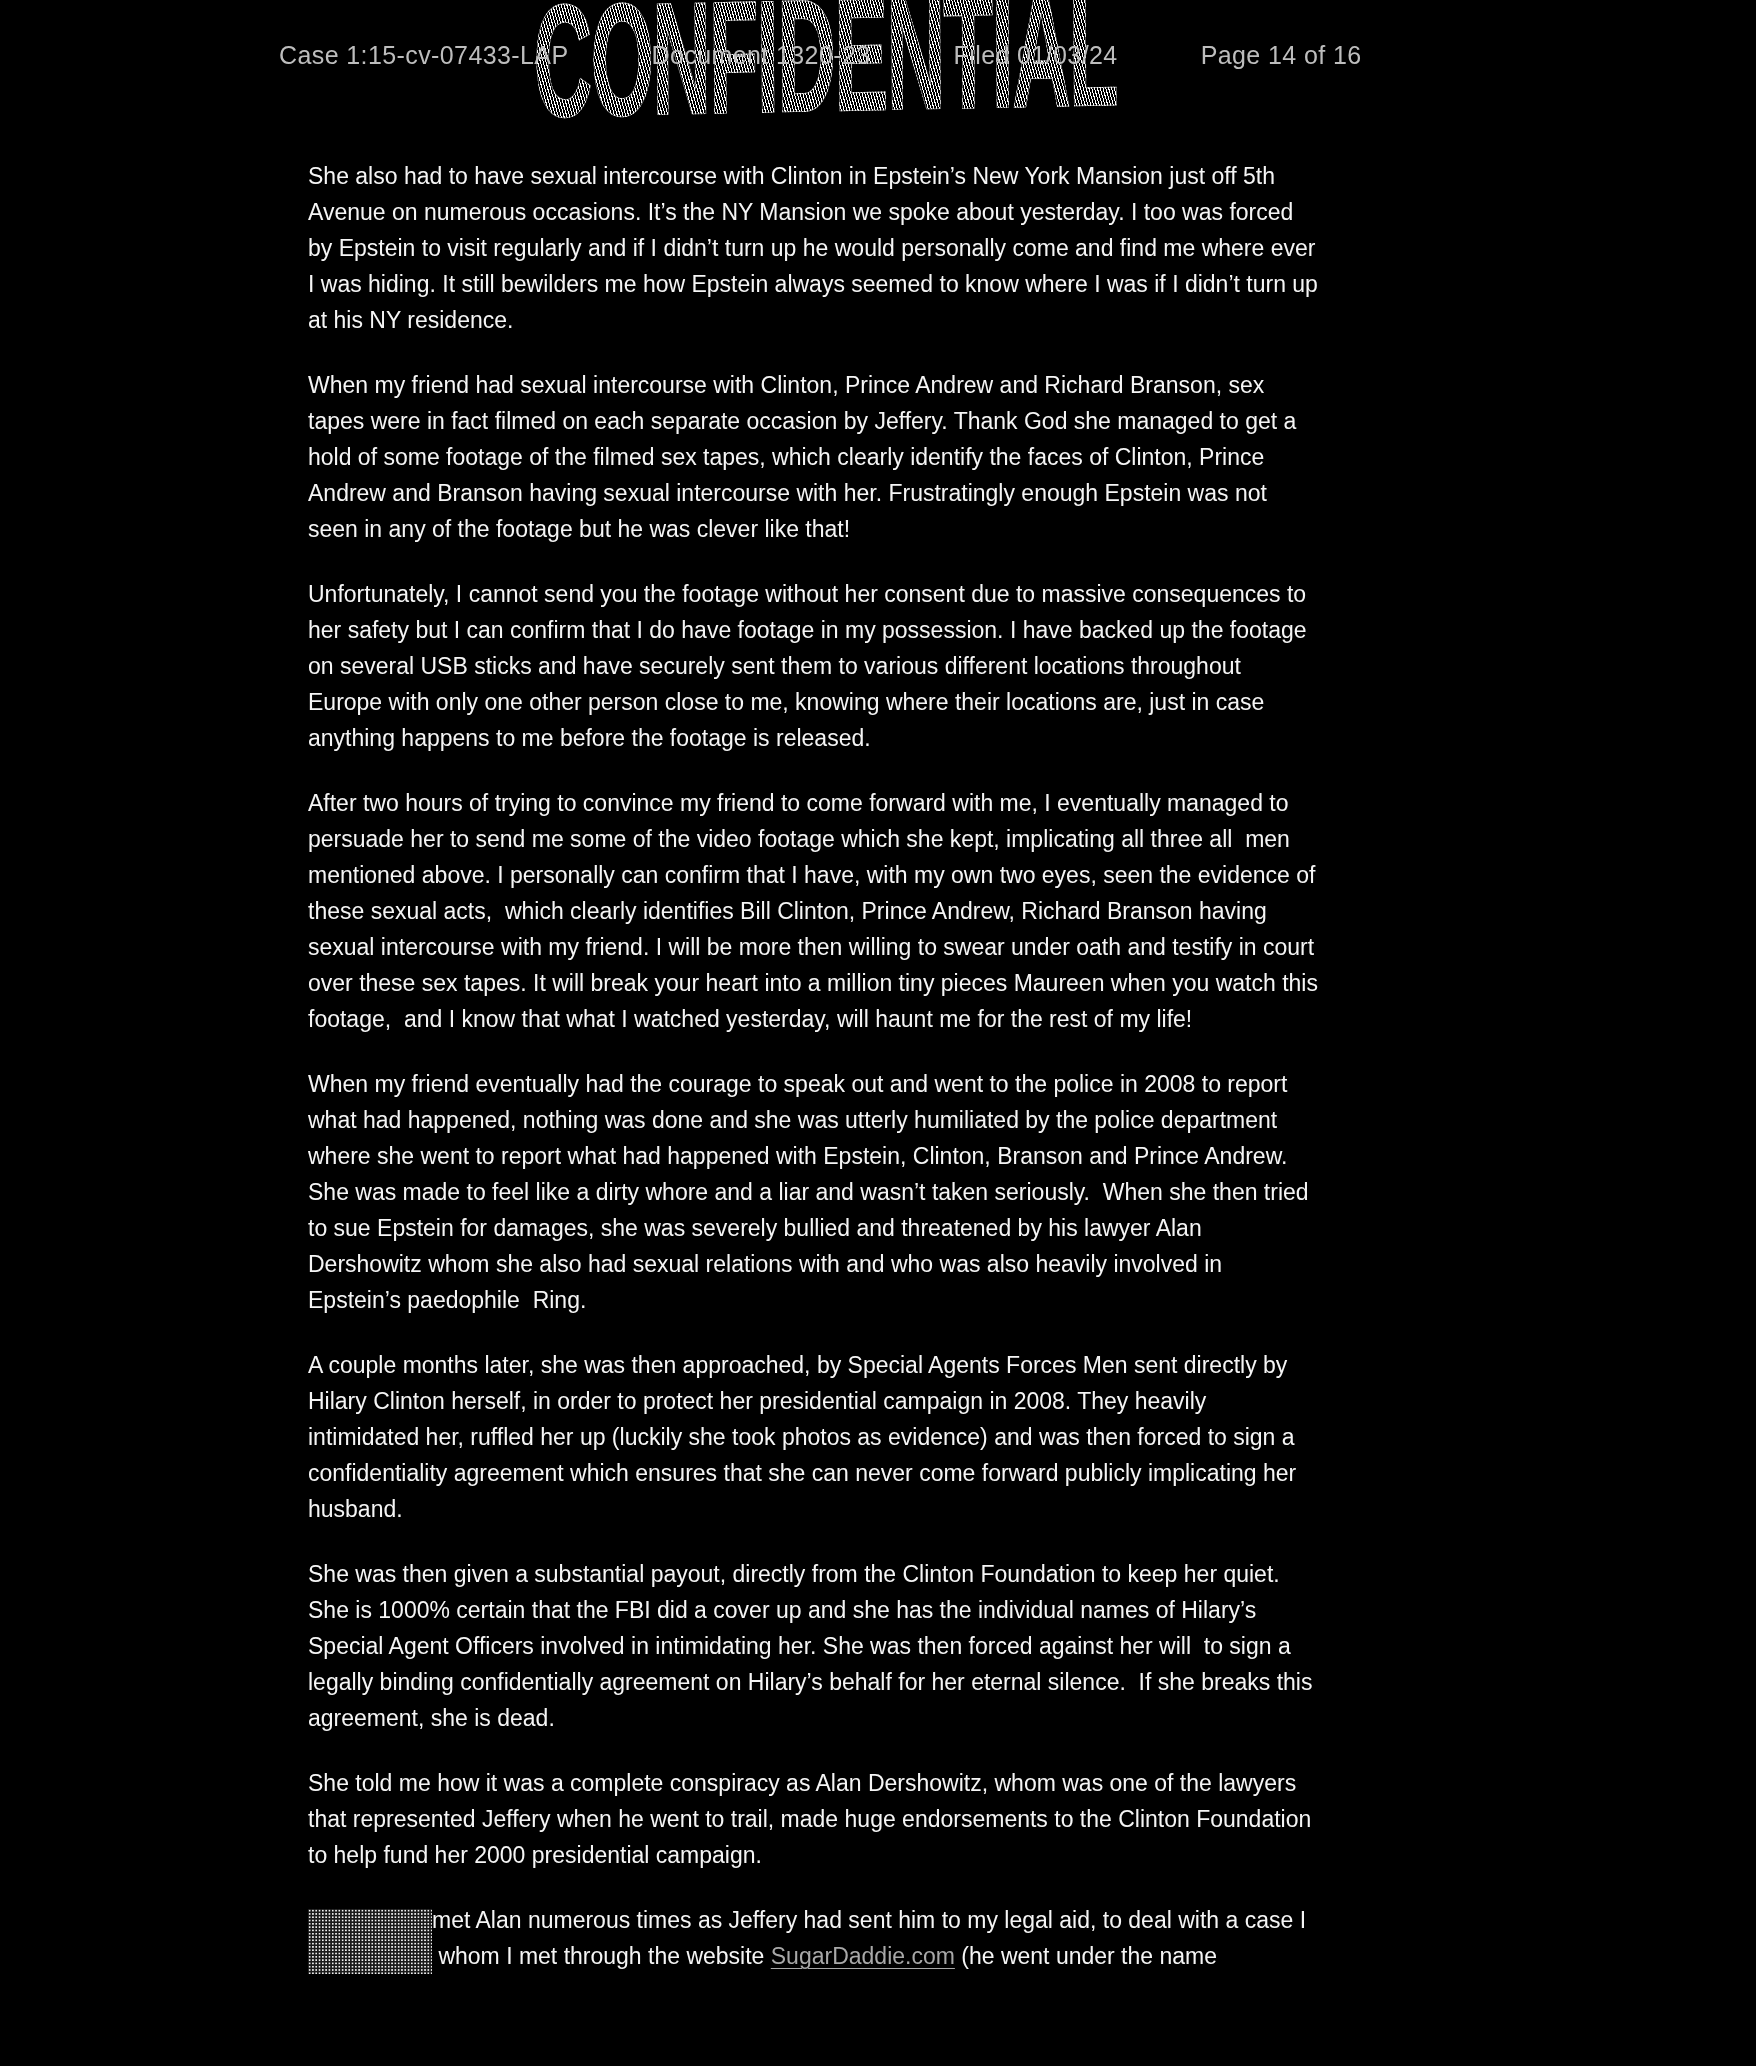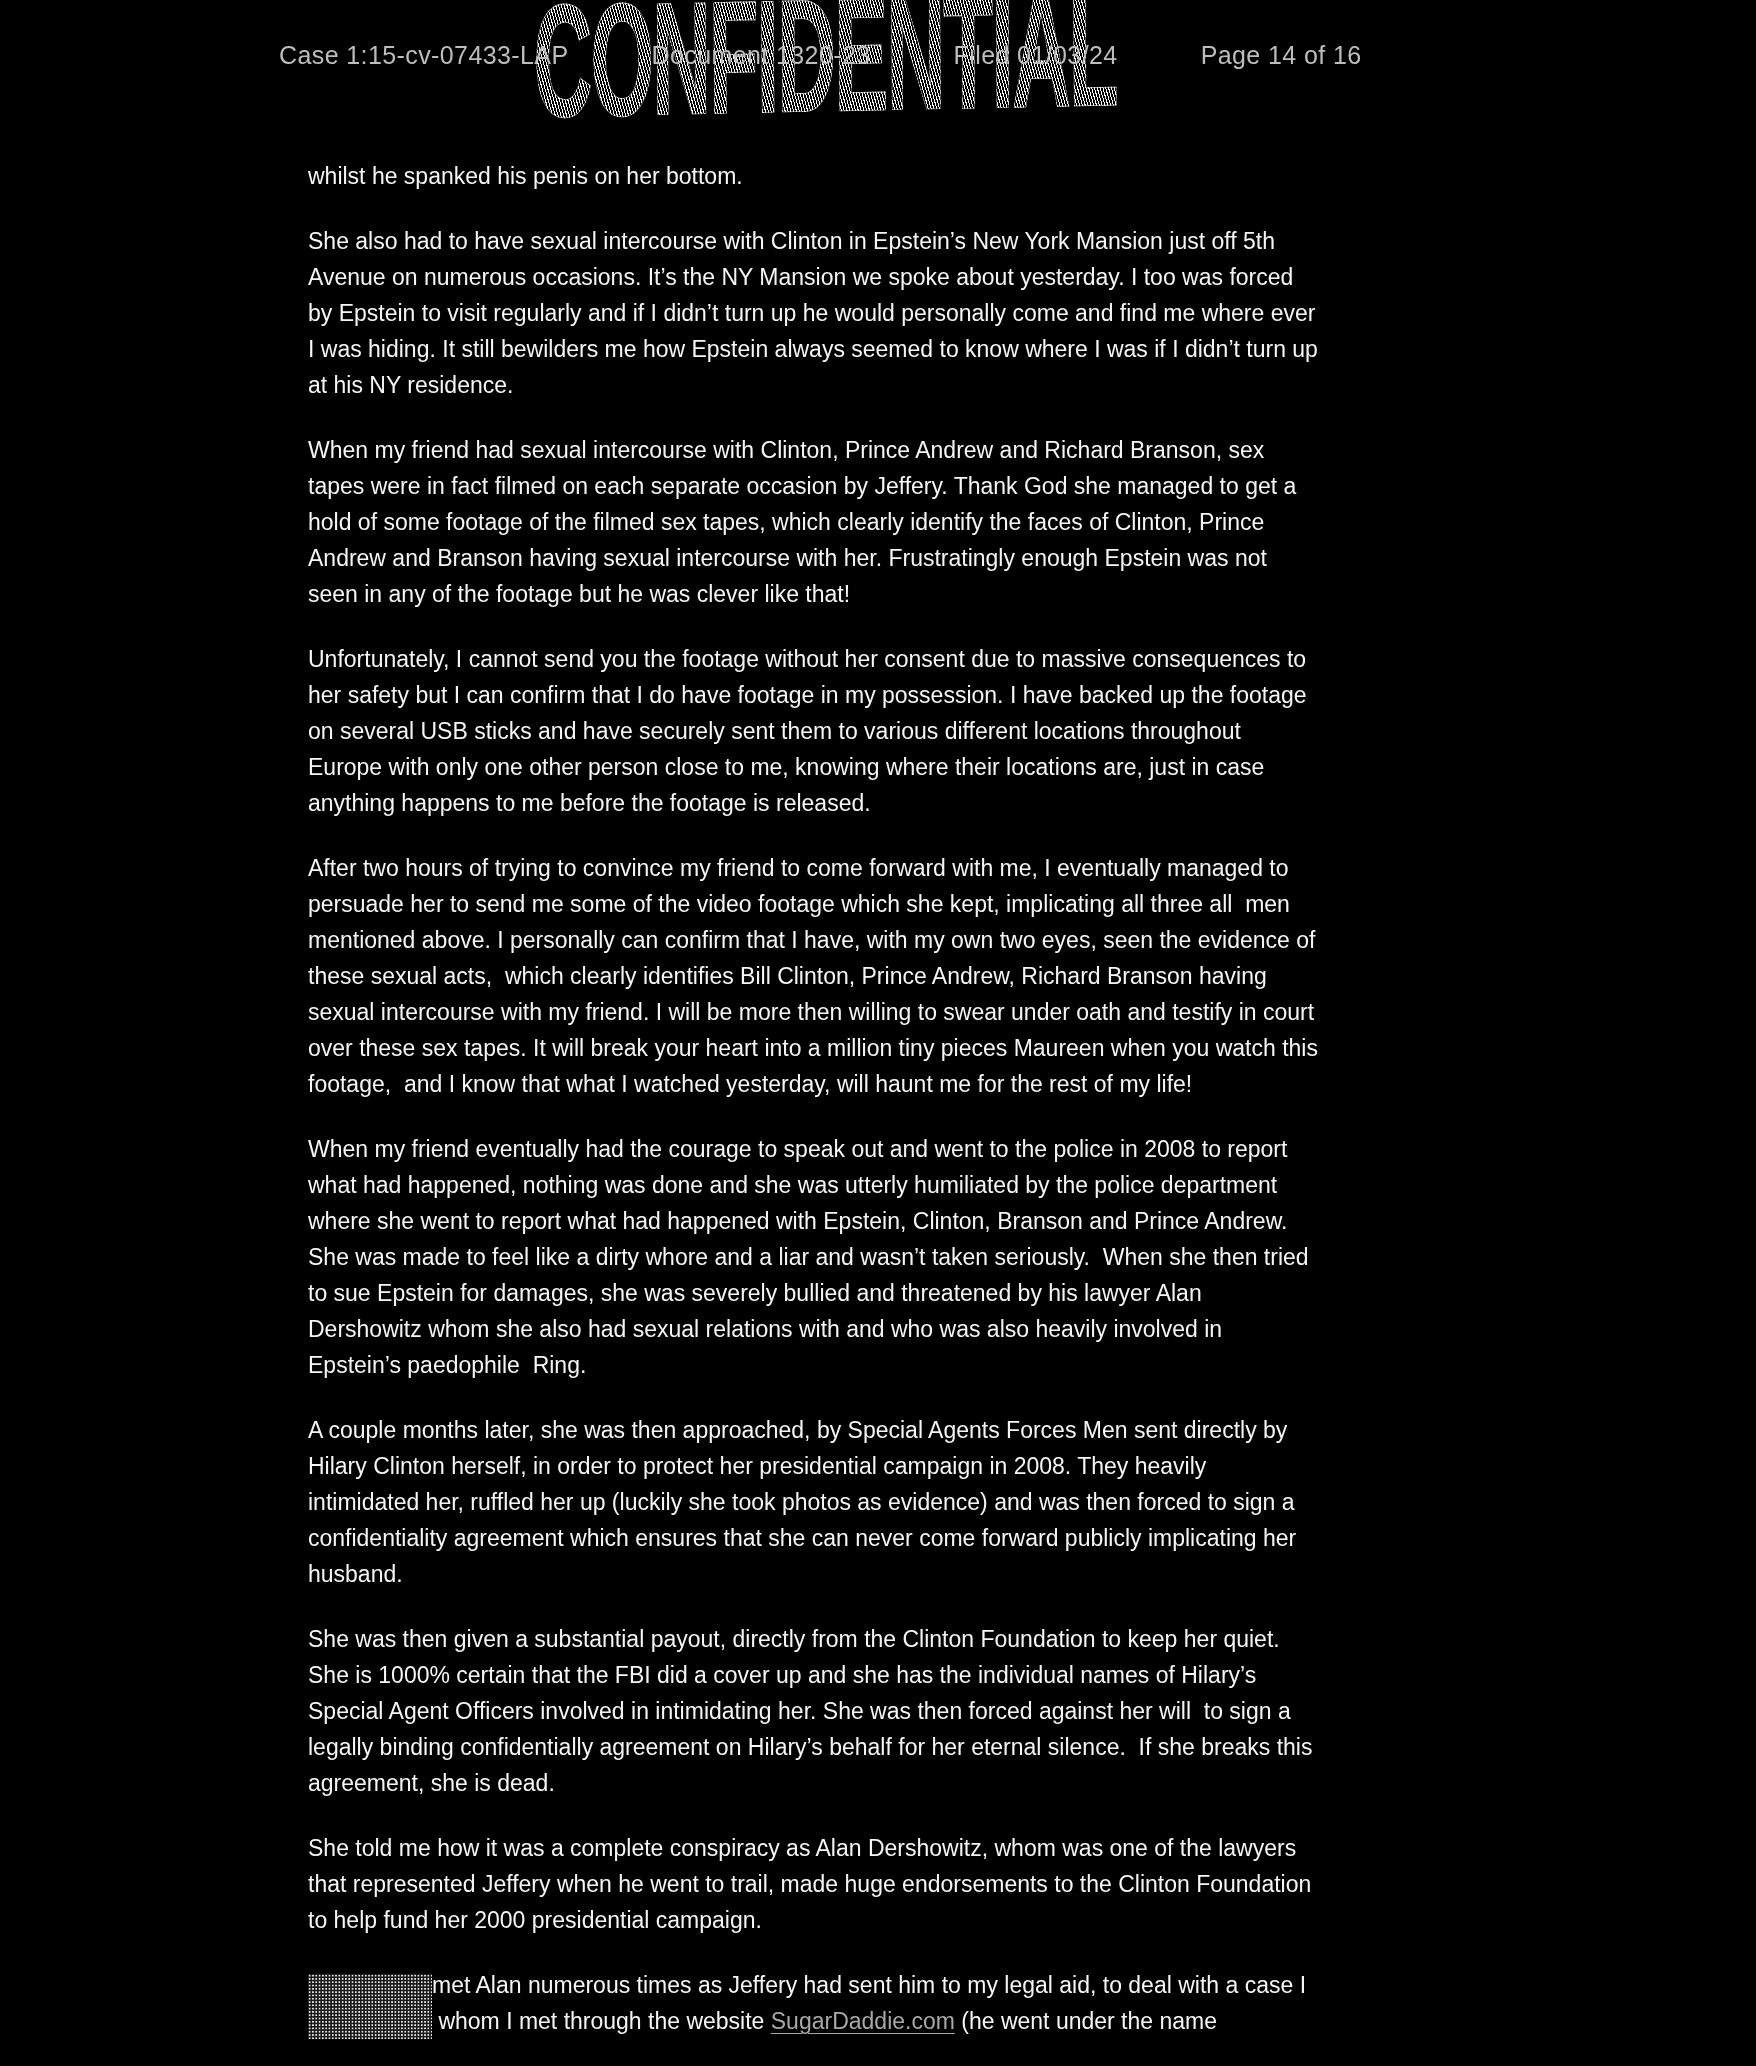--- a/index.html
+++ b/index.html
@@ -59,21 +59,20 @@
   <div class="watermark">CONFIDENTIAL</div>
 
   <div class="caption">
     <span>Case 1:15-cv-07433-LAP</span>
     <span>Document 1320-23</span>
     <span>Filed 01/03/24</span>
     <span>Page 14 of 16</span>
   </div>
 
   <div class="textblock">
-    <p class="para">whilst he spanked his penis on her bottom.</p>
     <p class="para">She also had to have sexual intercourse with Clinton in Epstein’s New York Mansion just off 5th
 Avenue on numerous occasions. It’s the NY Mansion we spoke about yesterday. I too was forced
 by Epstein to visit regularly and if I didn’t turn up he would personally come and find me where ever
 I was hiding. It still bewilders me how Epstein always seemed to know where I was if I didn’t turn up
 at his NY residence.</p>
     <p class="para">When my friend had sexual intercourse with Clinton, Prince Andrew and Richard Branson, sex
 tapes were in fact filmed on each separate occasion by Jeffery. Thank God she managed to get a
 hold of some footage of the filmed sex tapes, which clearly identify the faces of Clinton, Prince
 Andrew and Branson having sexual intercourse with her. Frustratingly enough Epstein was not
 seen in any of the footage but he was clever like that!</p>

